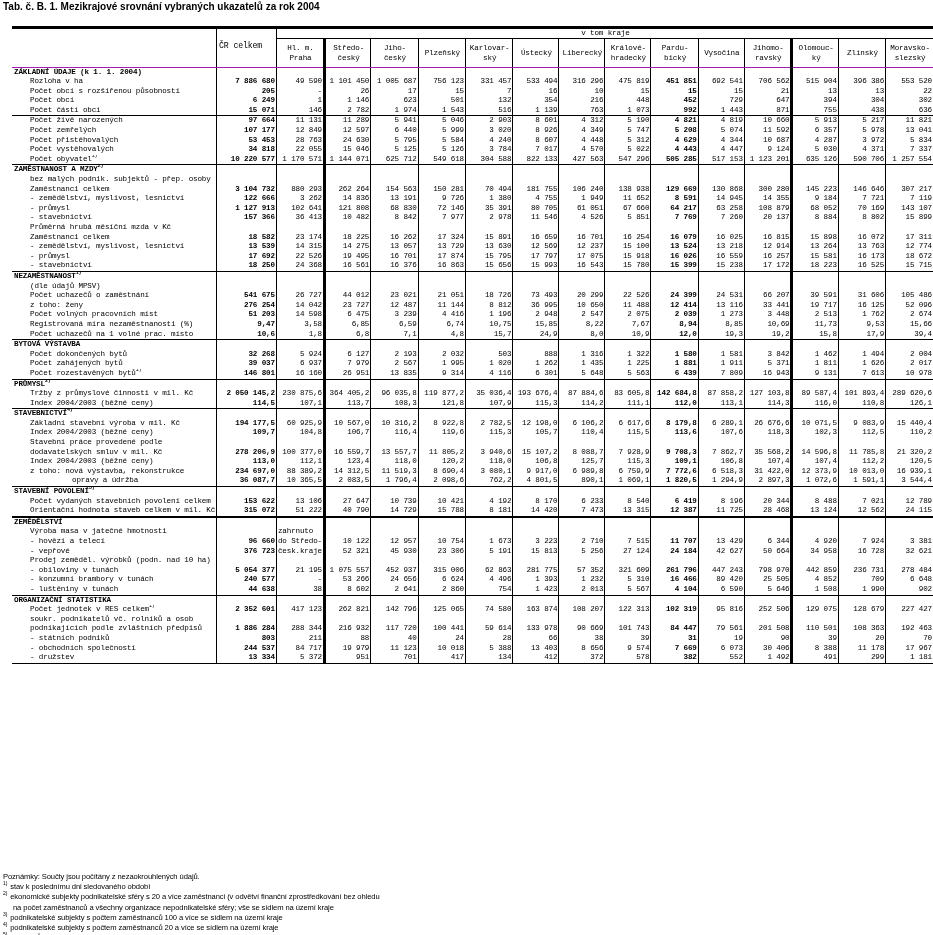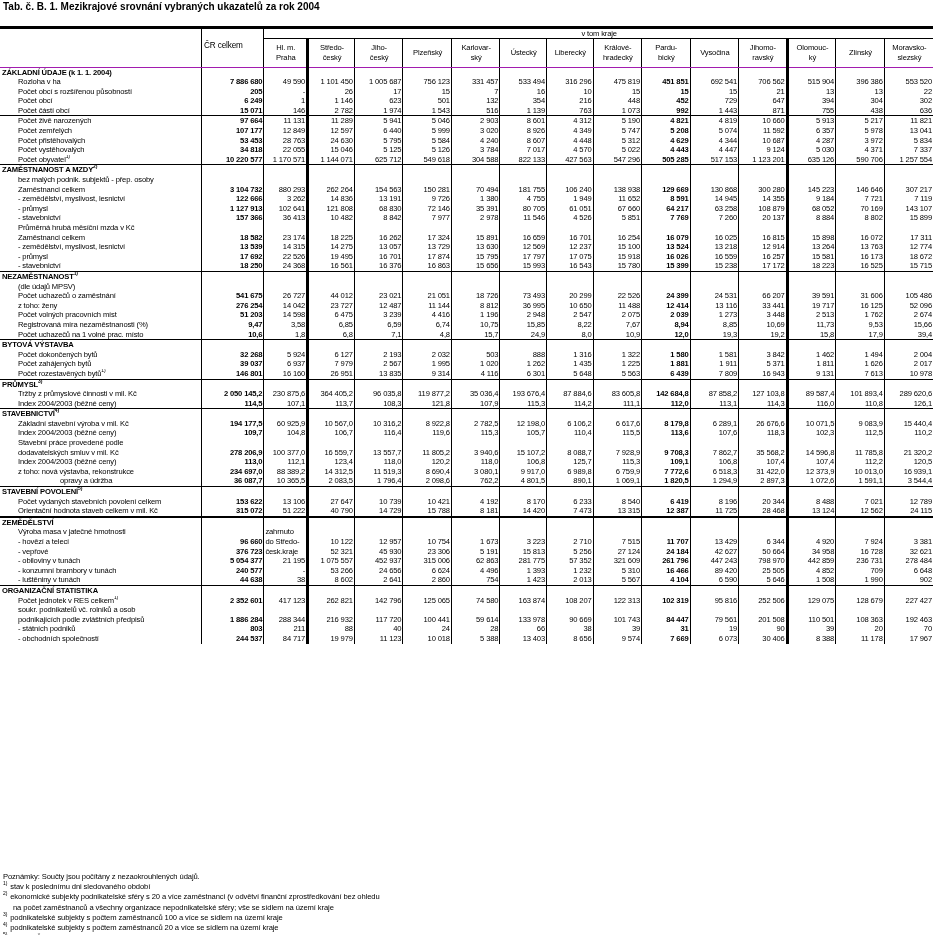--- a/index.html
+++ b/index.html
@@ -1,18 +1,18 @@
 <!DOCTYPE html>
 <html><head>
 <meta charset="utf-8">
 <style>
   html, body { margin: 0; padding: 0; background: #ffffff; }
   body { width: 933px; height: 935px; overflow: hidden; font-family: "Liberation Sans", sans-serif; color: #000; }
   .title { position: absolute; left: 3px; top: 1px; font-size: 10px; font-weight: bold; white-space: nowrap; }
-  table.main { position: absolute; left: 0; top: 26px; border-collapse: collapse; table-layout: fixed; font-size: 7.6px; letter-spacing: -0.15px; }
+  table.main { position: absolute; left: 12px; top: 26px; border-collapse: collapse; table-layout: fixed; font-size: 7.6px; letter-spacing: -0.15px; font-family: Liberation Mono, monospace; }
   table.main td, table.main th { padding: 0 1px 0 2px; white-space: nowrap; overflow: hidden; line-height: 9.6px; height: 9.6px; }
   table.main thead tr.top th { border-top: 3px solid #000; height: 9px; line-height: 9px; font-weight: normal; }
   table.main thead tr.cols th { font-weight: normal; text-align: center; line-height: 10px; height: 26px; border-bottom: 1px solid #a21caf; vertical-align: middle; }
   th.cr { text-align: left !important; vertical-align: top !important; padding-top: 2px !important; font-size: 8.2px; }
   th.vtom { text-align: center; border-bottom: 1px solid #000; border-left: 1px solid #000; }
   .bl { border-left: 1px solid #000; }
   .blt { border-left: 3px solid #000; }
   td.num { text-align: right; }
   td.bold, th.bold { font-weight: bold; }
   td.lab { text-align: left; }
@@ -1009,20 +1009,38 @@
         <td class="bl num">5 256</td>
         <td class="bl num">27 124</td>
         <td class="bl num bold">24 184</td>
         <td class="bl num">42 627</td>
         <td class="bl num">50 664</td>
         <td class="blt num">34 958</td>
         <td class="bl num">16 728</td>
         <td class="bl num">32 621</td>
       </tr>
       <tr>
+        <td class="lab ind"><span>Prodej zeměděl. výrobků (podn. nad 10 ha)</span></td>
+        <td class="bl num bold"></td>
+        <td class="bl num"></td>
+        <td class="blt num"></td>
+        <td class="bl num"></td>
+        <td class="bl num"></td>
+        <td class="bl num"></td>
+        <td class="bl num"></td>
+        <td class="bl num"></td>
+        <td class="bl num"></td>
+        <td class="bl num bold"></td>
+        <td class="bl num"></td>
+        <td class="bl num"></td>
+        <td class="blt num"></td>
+        <td class="bl num"></td>
+        <td class="bl num"></td>
+      </tr>
+      <tr>
         <td class="lab ind"><span> - obiloviny v tunách</span></td>
         <td class="bl num bold">5 054 377</td>
         <td class="bl num">21 195</td>
         <td class="blt num">1 075 557</td>
         <td class="bl num">452 937</td>
         <td class="bl num">315 006</td>
         <td class="bl num">62 863</td>
         <td class="bl num">281 775</td>
         <td class="bl num">57 352</td>
         <td class="bl num">321 609</td>
@@ -1170,20 +1188,38 @@
         <td class="bl num">13 403</td>
         <td class="bl num">8 656</td>
         <td class="bl num">9 574</td>
         <td class="bl num bold">7 669</td>
         <td class="bl num">6 073</td>
         <td class="bl num">30 406</td>
         <td class="blt num">8 388</td>
         <td class="bl num">11 178</td>
         <td class="bl num">17 967</td>
       </tr>
+      <tr class="seclast">
+        <td class="lab ind"><span> - družstev</span></td>
+        <td class="bl num bold">13 334</td>
+        <td class="bl num">5 372</td>
+        <td class="blt num">951</td>
+        <td class="bl num">701</td>
+        <td class="bl num">417</td>
+        <td class="bl num">134</td>
+        <td class="bl num">412</td>
+        <td class="bl num">372</td>
+        <td class="bl num">578</td>
+        <td class="bl num bold">382</td>
+        <td class="bl num">552</td>
+        <td class="bl num">1 492</td>
+        <td class="blt num">491</td>
+        <td class="bl num">299</td>
+        <td class="bl num">1 181</td>
+      </tr>
     </tbody>
 </table>
 
 <div class="notes">
   <div>Poznámky: Součty jsou počítány z nezaokrouhlených údajů.</div>
   <div id="notes-list">
       <div class="n"><sup>1)</sup><span>stav k poslednímu dni sledovaného období</span></div>
       <div class="n"><sup>2)</sup><span>ekonomické subjekty podnikatelské sféry s 20 a více zaměstnanci (v odvětví finanční zprostředkování bez ohledu</span></div>
       <div class="n cont">na počet zaměstnanců a všechny organizace nepodnikatelské sféry; vše se sídlem na území kraje</div>
       <div class="n"><sup>3)</sup><span>podnikatelské subjekty s počtem zaměstnanců 100 a více se sídlem na území kraje</span></div>

